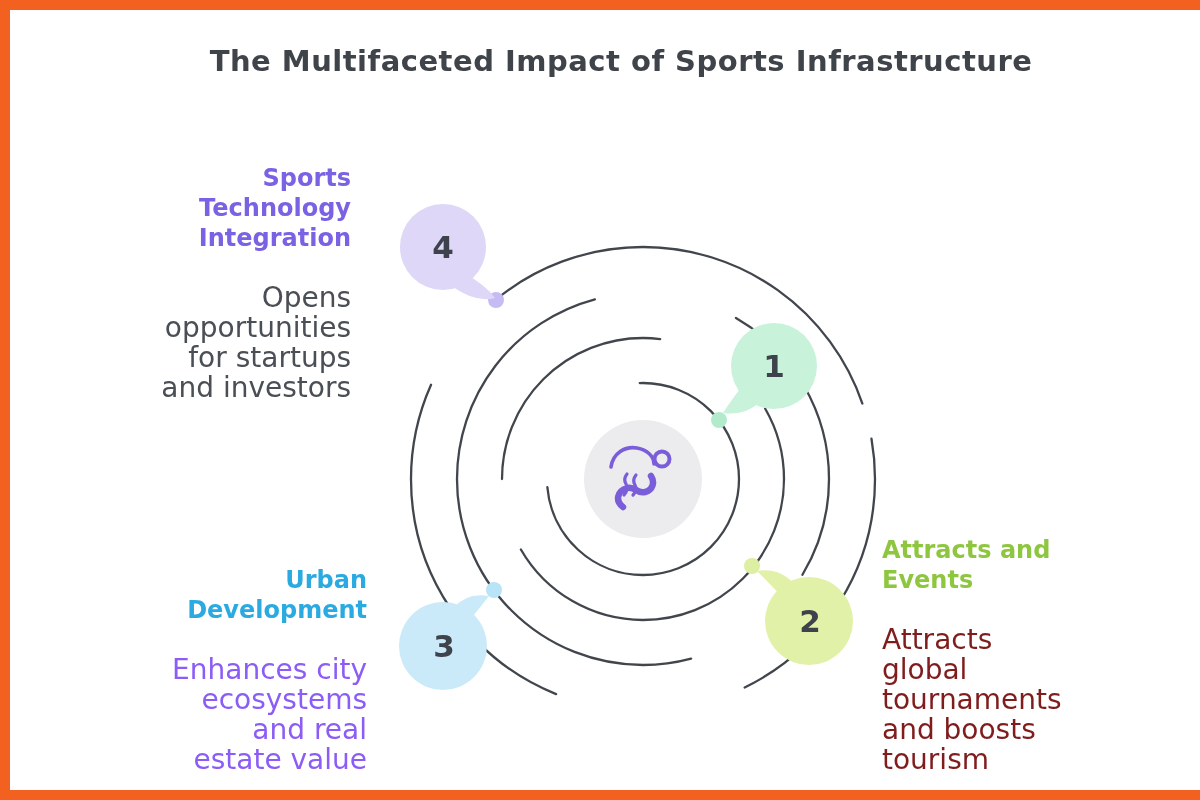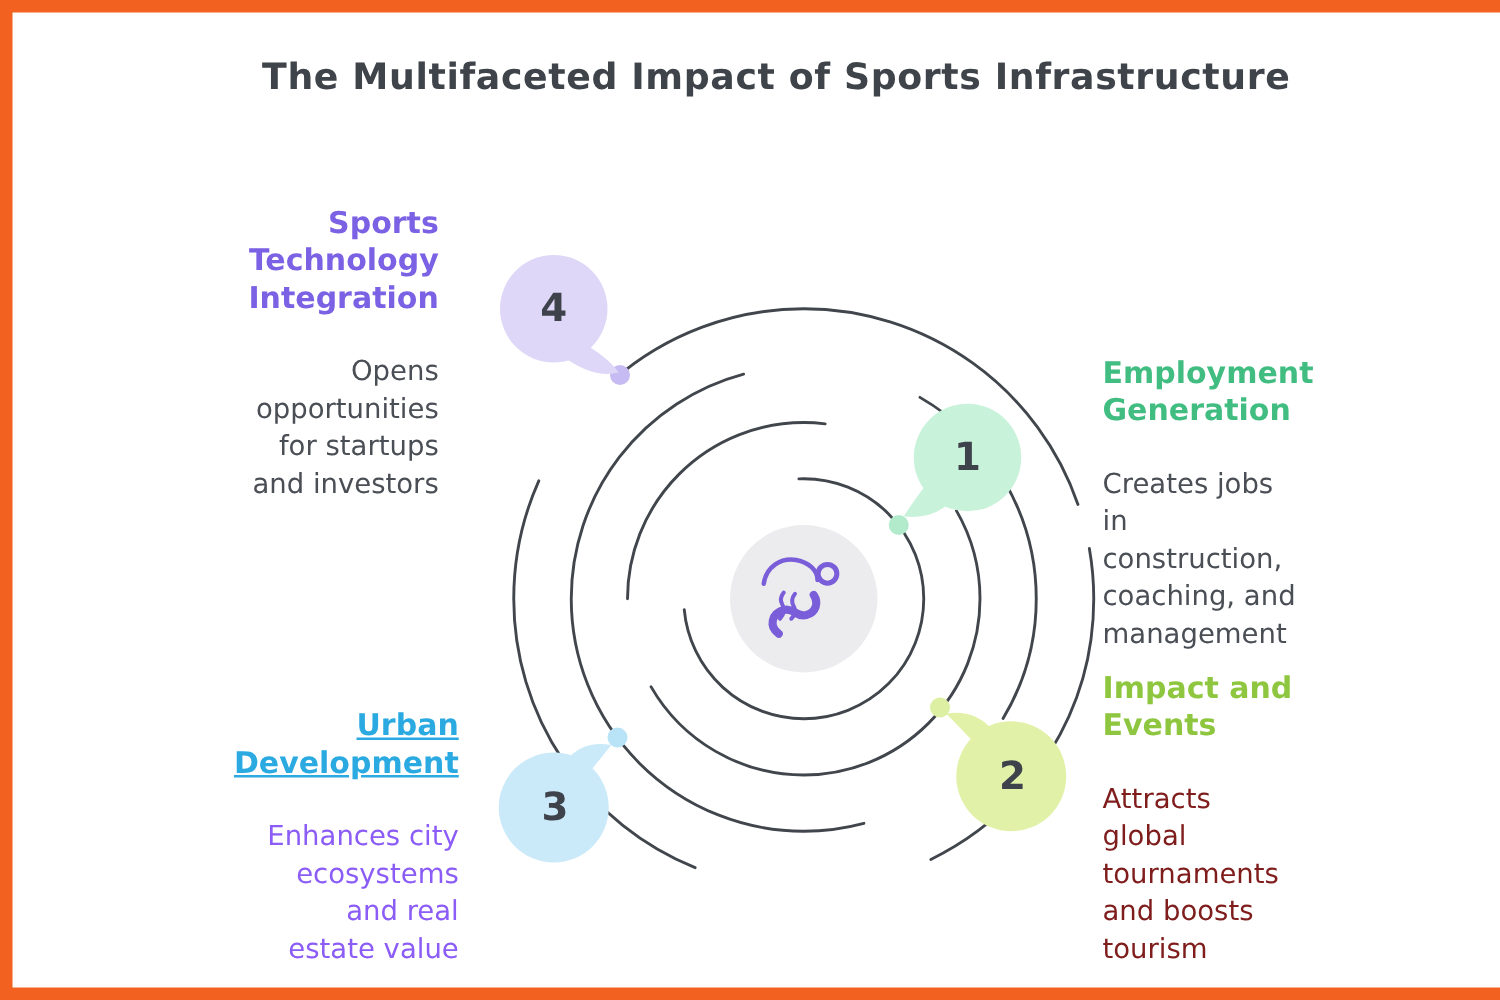--- a/index.html
+++ b/index.html
@@ -13,21 +13,21 @@
     position:absolute;inset:0;border:10px solid #f2611f;
     pointer-events:none;z-index:40;
   }
   .title{
     position:absolute;left:0;right:0;top:44px;text-align:center;
     font-size:29px;font-weight:bold;letter-spacing:.5px;color:#3f434a;z-index:10;
   }
   .diagram-svg{position:absolute;left:0;top:0;z-index:1;}
   .text-block{position:absolute;z-index:10;white-space:pre-line;}
   .heading{font-size:24px;font-weight:bold;line-height:30px;}
-  .desc{font-size:22px;line-height:30px;color:#4a4e55;margin-top:11px;}
+  .desc{font-size:28px;line-height:30px;color:#4a4e55;margin-top:11px;}
   .align-right{text-align:right;}
   .align-left{text-align:left;}
   .step4-text{left:89px;top:144px;width:262px;}
   .step1-text{left:882px;top:264px;width:230px;}
   .step2-text{left:882px;top:516px;width:230px;}
   .step3-text{left:105px;top:546px;width:262px;}
   .bubble-number{
     position:absolute;width:64px;height:44px;line-height:44px;text-align:center;
     font-size:31px;font-weight:bold;color:#3d424b;z-index:12;
   }
@@ -84,42 +84,33 @@
       <path d="M 462 272 Q 486 285 495 298 Q 476 303 453 287 Z" fill="#ded7f8"></path>
       <circle cx="443" cy="247" r="43" fill="#ded7f8"></circle>
     </g>
   </svg>
 
   <div class="bubble-number num-1" style="color: rgb(61, 66, 75);">1</div>
   <div class="bubble-number num-2" style="color: rgb(61, 66, 75);">2</div>
   <div class="bubble-number num-3" style="color: rgb(61, 66, 75);">3</div>
   <div class="bubble-number num-4" style="color: rgb(61, 66, 75);">4</div>
 
-  <div class="text-block step1-text align-left">
-    <div class="heading" style="color: rgb(66, 189, 129);">Employment
-Generation</div>
-    <div class="desc" style="color: rgb(74, 78, 85);">Creates jobs
-in
-construction,
-coaching, and
-management</div>
-  </div>
 
   <div class="text-block step2-text align-left">
-    <div class="heading" style="color: rgb(142, 198, 63);">Impact and
+    <div class="heading" style="color: rgb(142, 198, 63);">Attracts and
 Events</div>
     <div class="desc" style="color: #7f1d1d;">Attracts
 global
 tournaments
 and boosts
 tourism</div>
   </div>
 
   <div class="text-block step3-text align-right">
-    <div class="heading" style="color: rgb(43, 170, 226); text-decoration: underline;">Urban
+    <div class="heading" style="color: rgb(43, 170, 226);">Urban
 Development</div>
     <div class="desc" style="color: #8b5cf6;">Enhances city
 ecosystems
 and real
 estate value</div>
   </div>
 
   <div class="text-block step4-text align-right">
     <div class="heading" style="color: rgb(123, 97, 227);">Sports
 Technology

